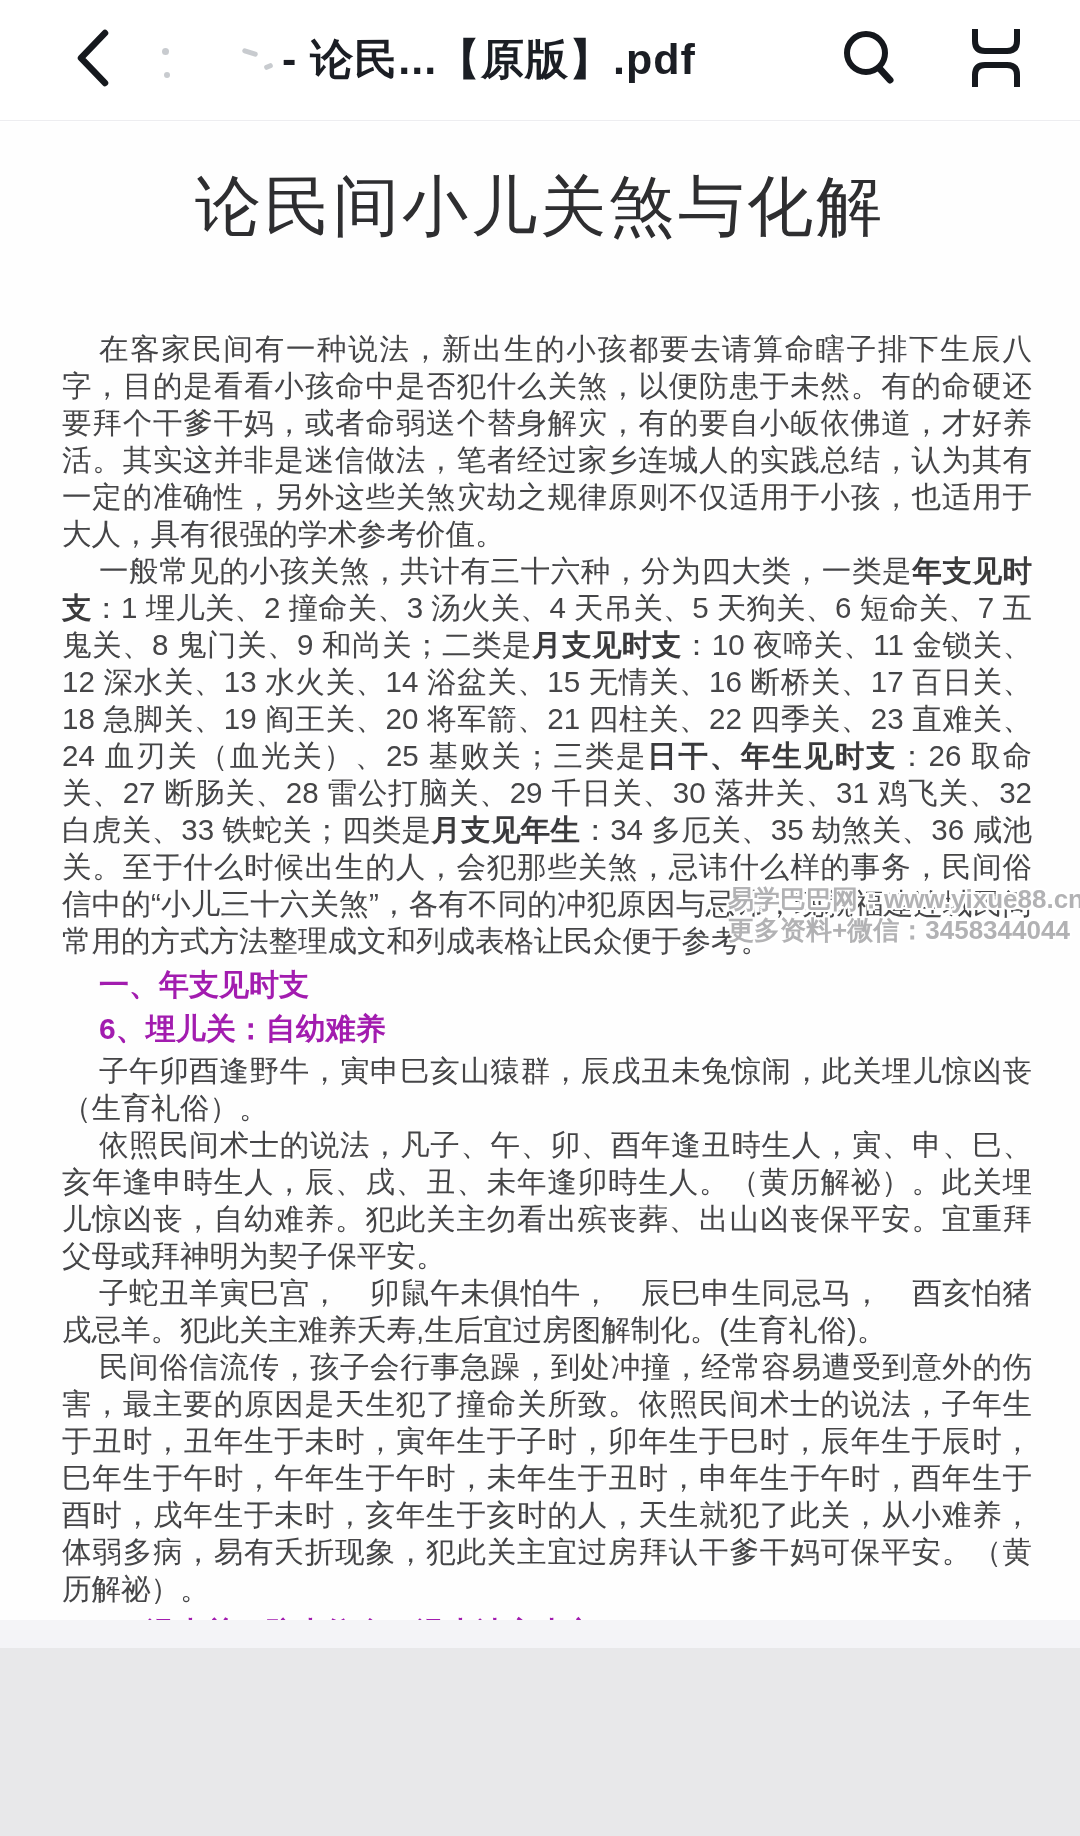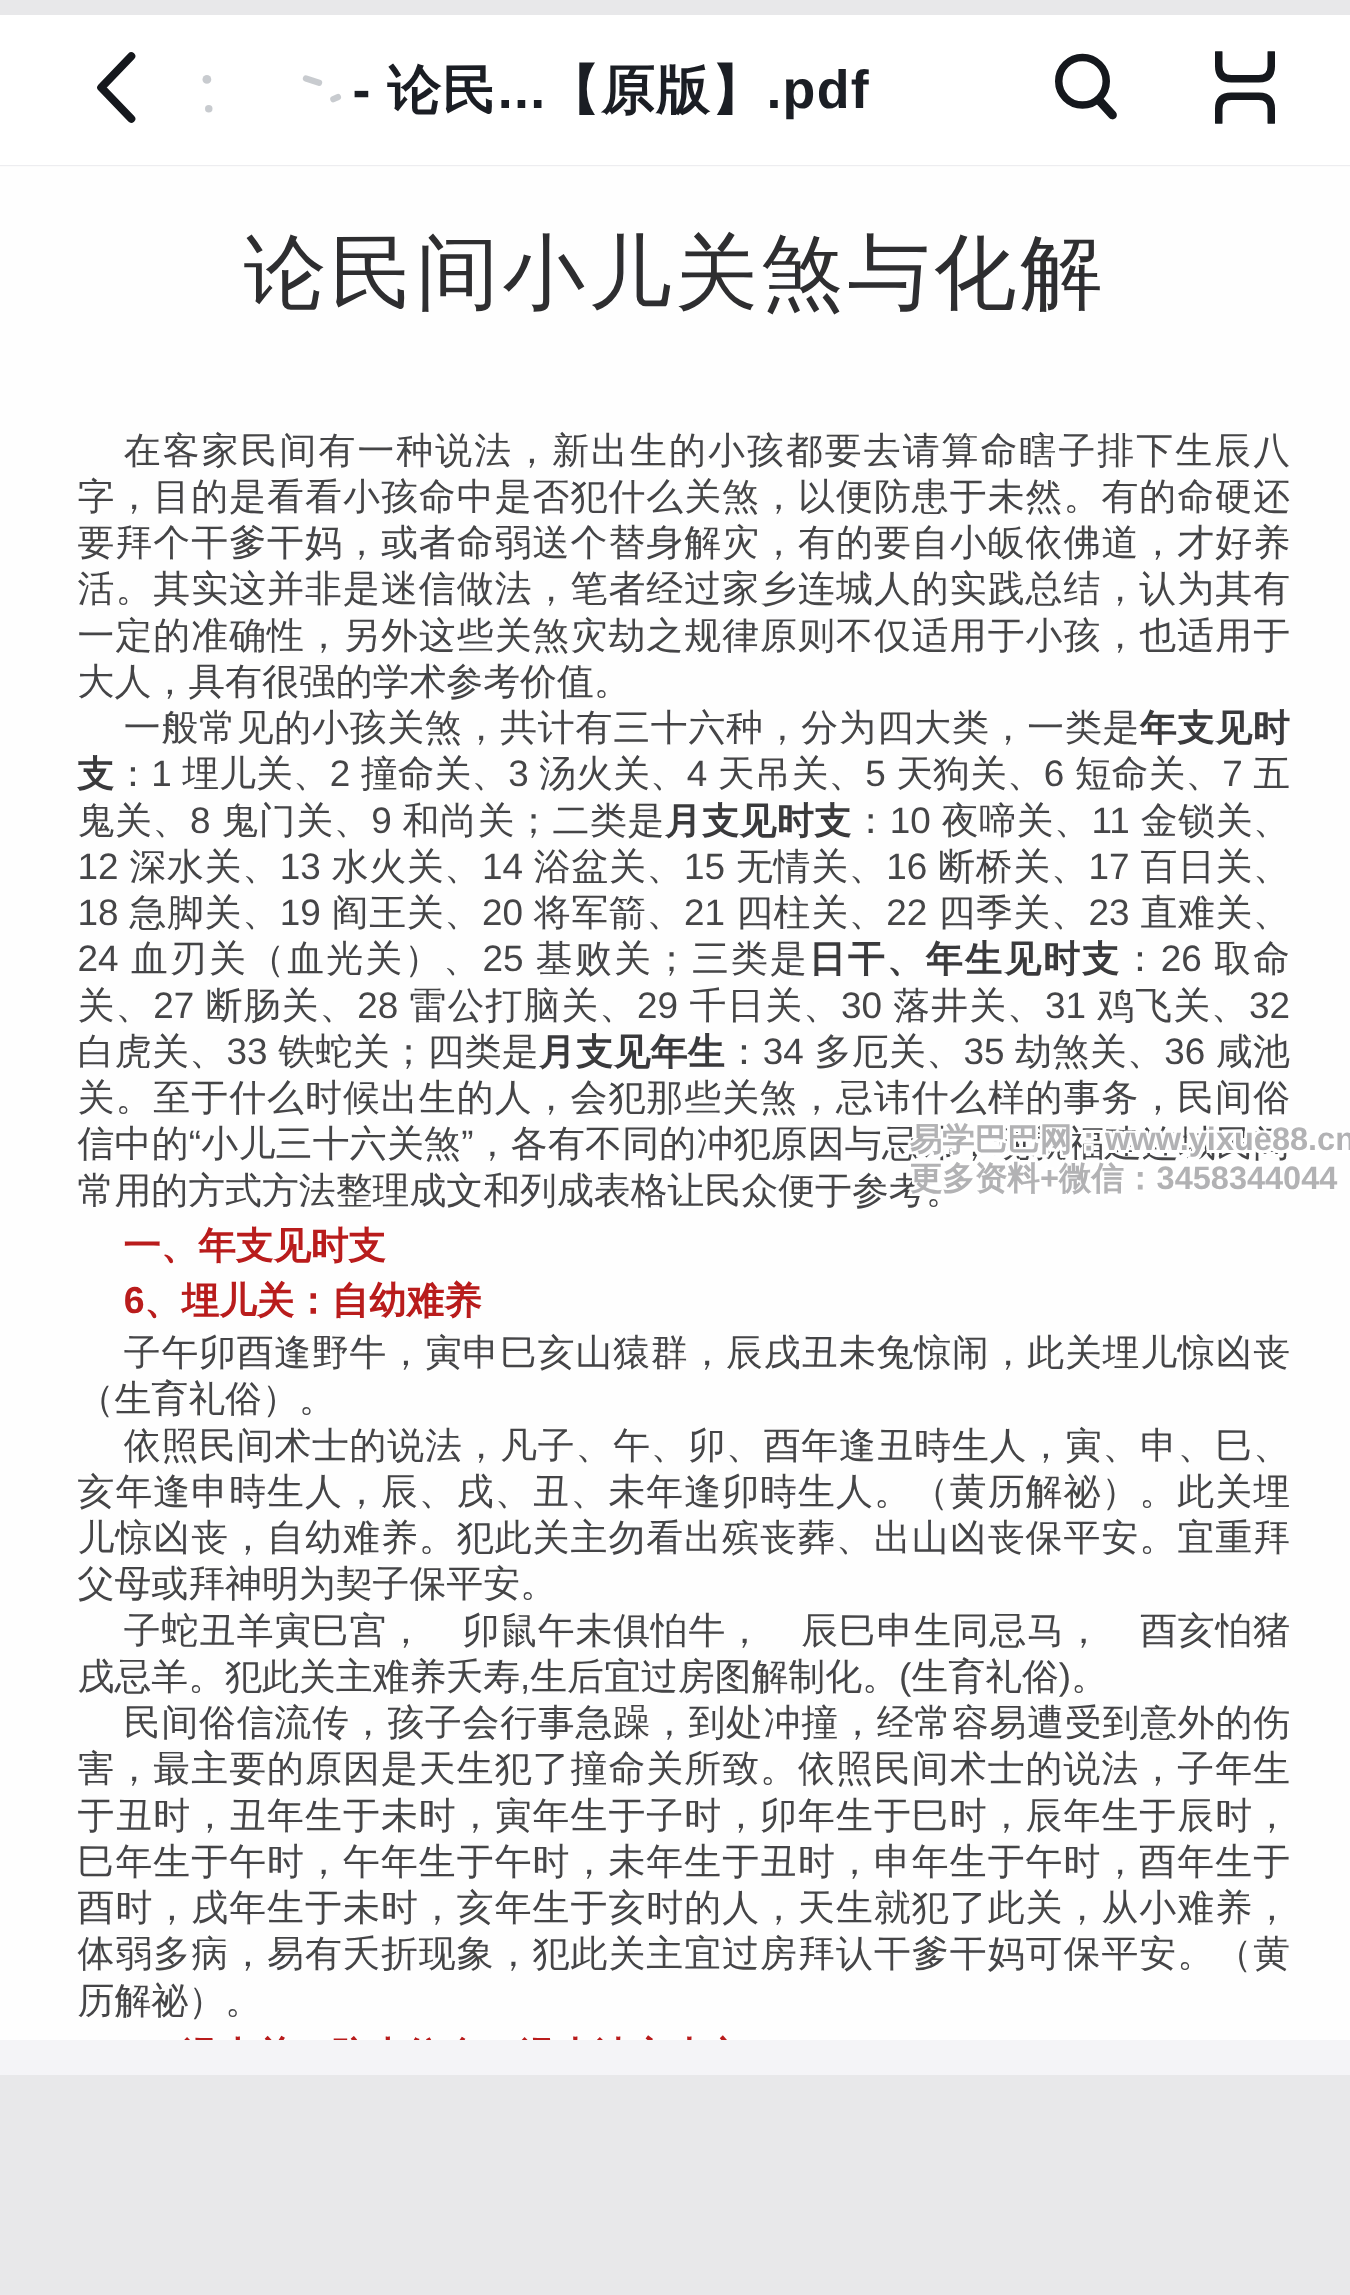--- a/index.html
+++ b/index.html
@@ -1,21 +1,21 @@
 <!DOCTYPE html>
 <html><head>
 <meta charset="utf-8">
 <style>
   * { margin: 0; padding: 0; box-sizing: border-box; }
   html, body { background: #e8e8ea; }
   .screen {
     position: relative;
     width: 1080px;
     height: 1648px;
-    margin: 12px auto;
+    margin: 0 auto;
     background: #ffffff;
     overflow: hidden;
     font-family: "Liberation Sans", sans-serif;
   }
 
   
   .navbar {
     position: relative;
     height: 121px;
     background: #ffffff;
@@ -66,21 +66,21 @@
     font-size: 29.5px;
     line-height: 37px;
     text-align: justify;
     color: #454547;
   }
   .body-text p { text-indent: 37px; margin: 0; }
   .body-text b { font-weight: 700; color: #3a3a3c; }
   .body-text h2, .body-text h3 {
     font-size: 30px;
     font-weight: 700;
-    color: #b91c1c;
+    color: #a21caf;
     text-indent: 37px;
     margin: 7px 0 5px 0;
     line-height: 37px;
   }
 
   
   .watermark {
     position: absolute;
     top: 762px;
     right: -4px;

